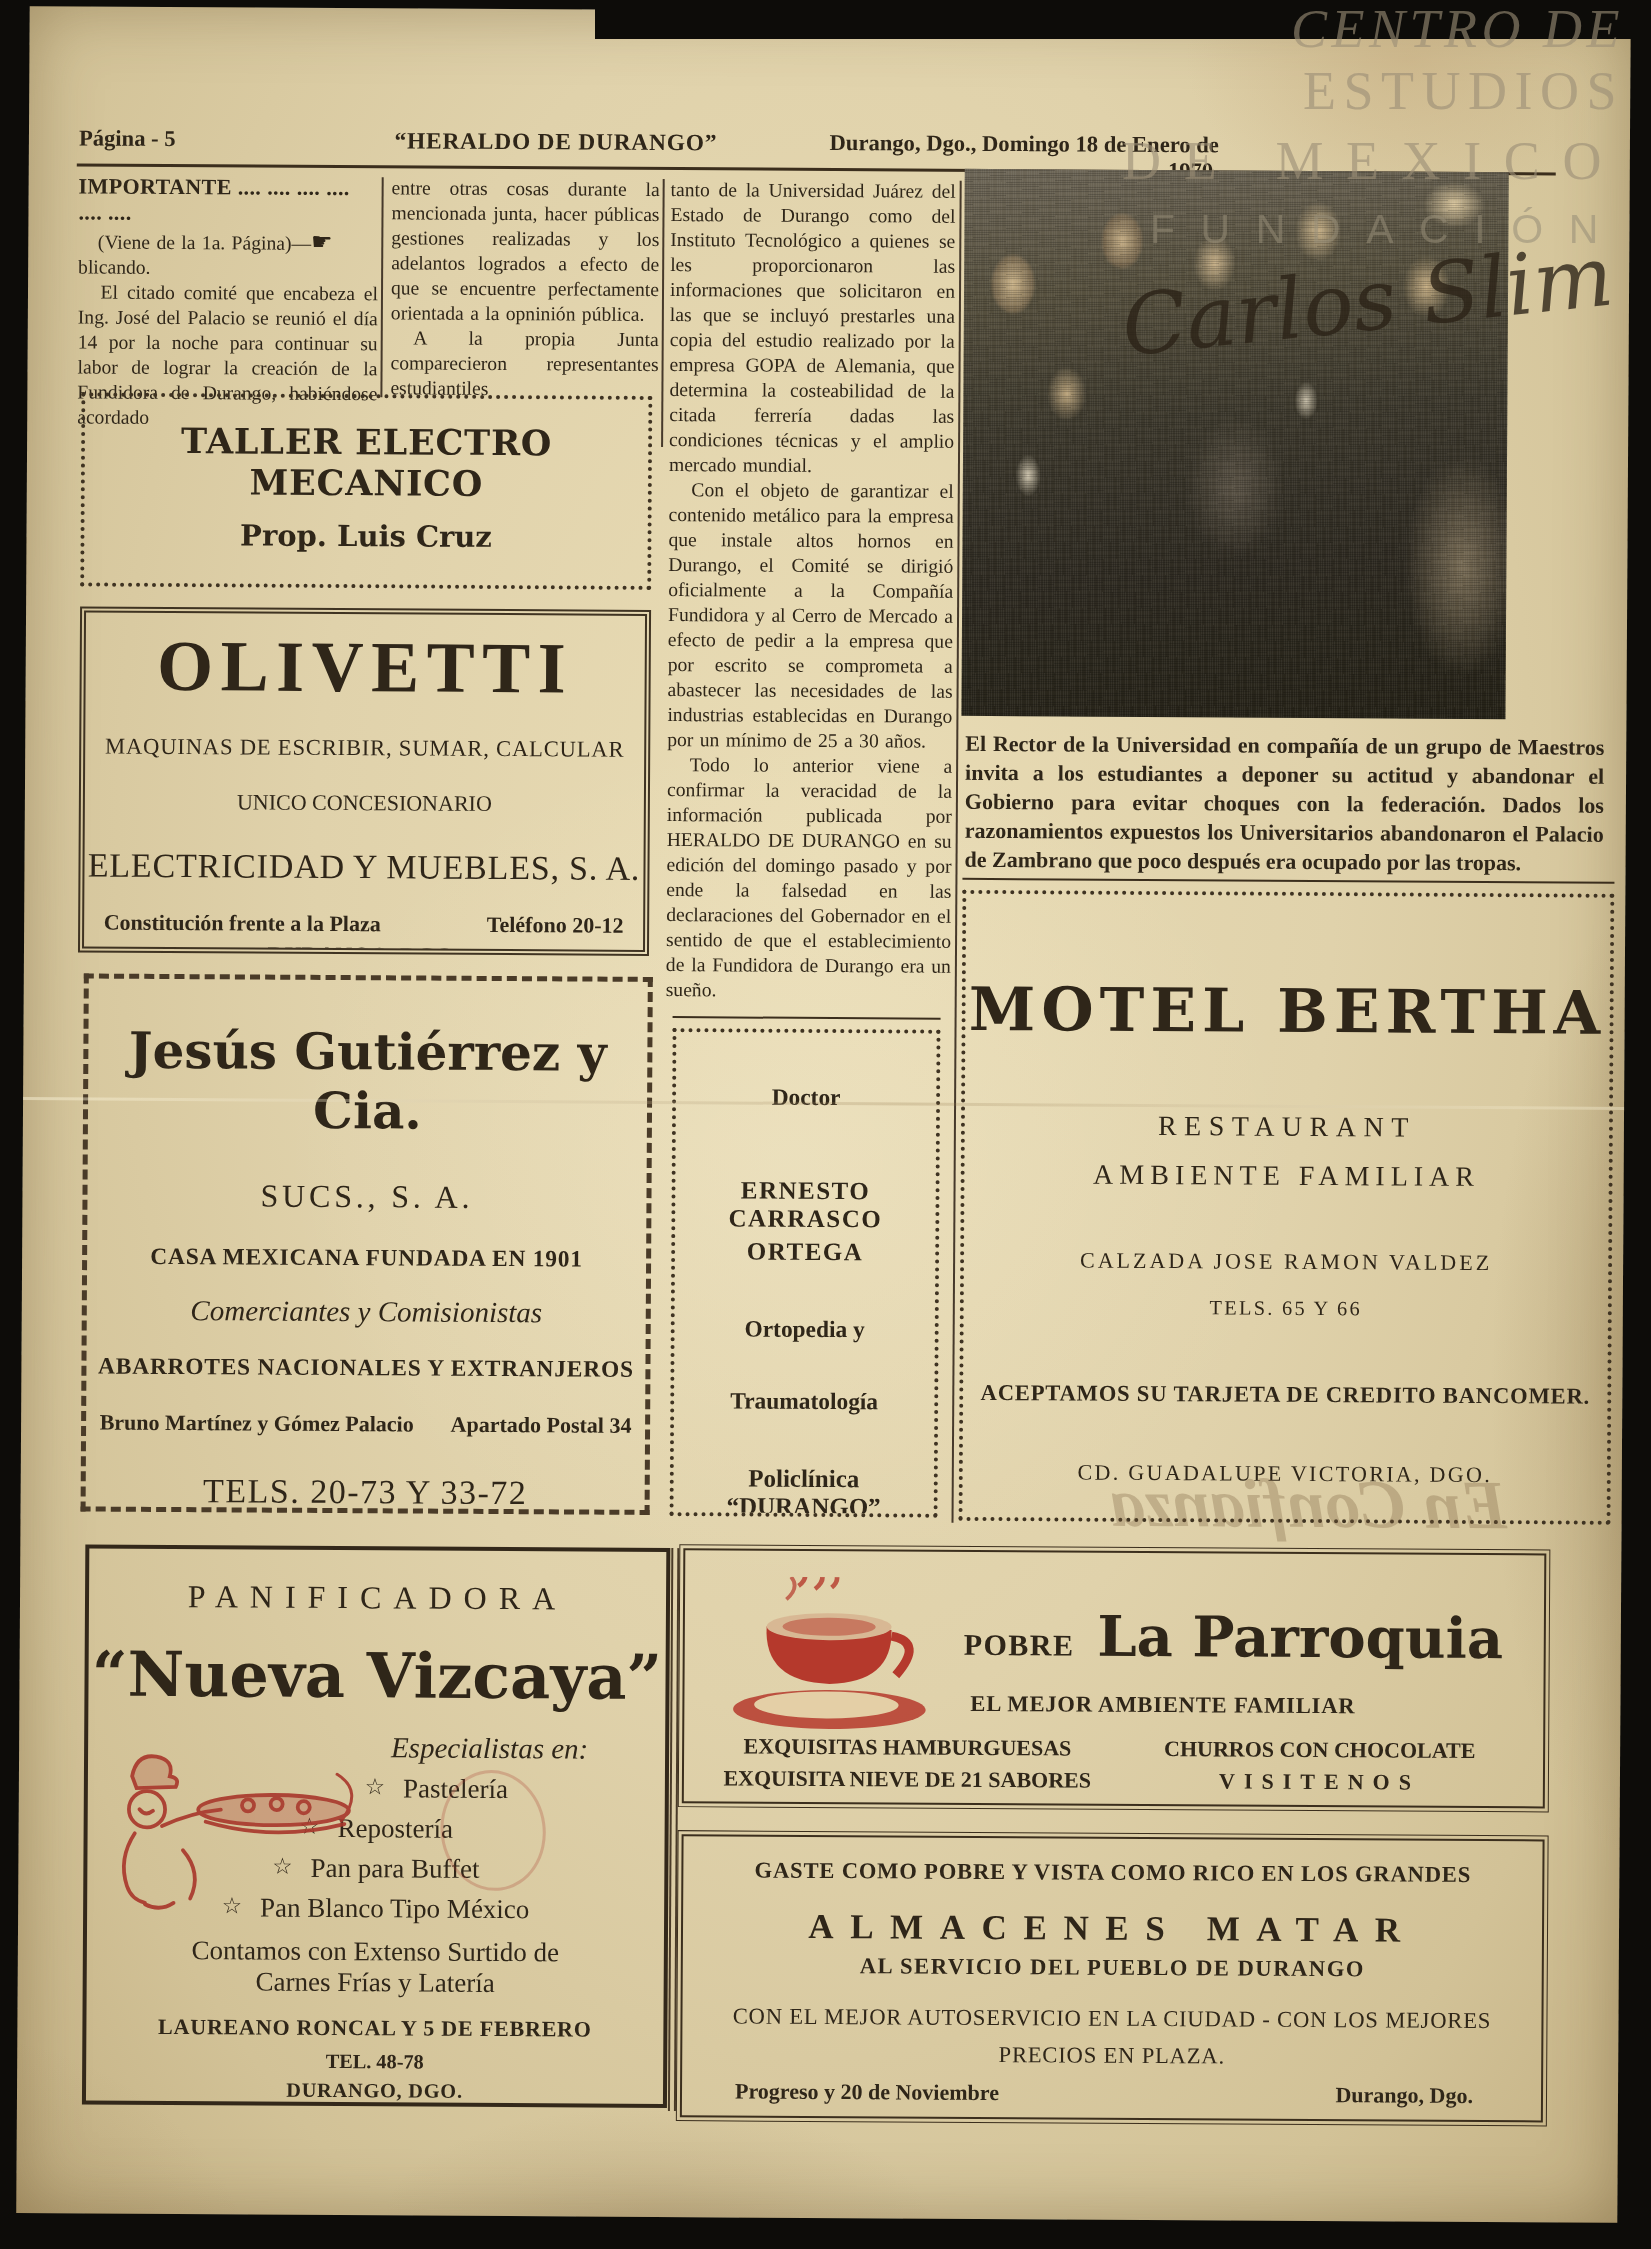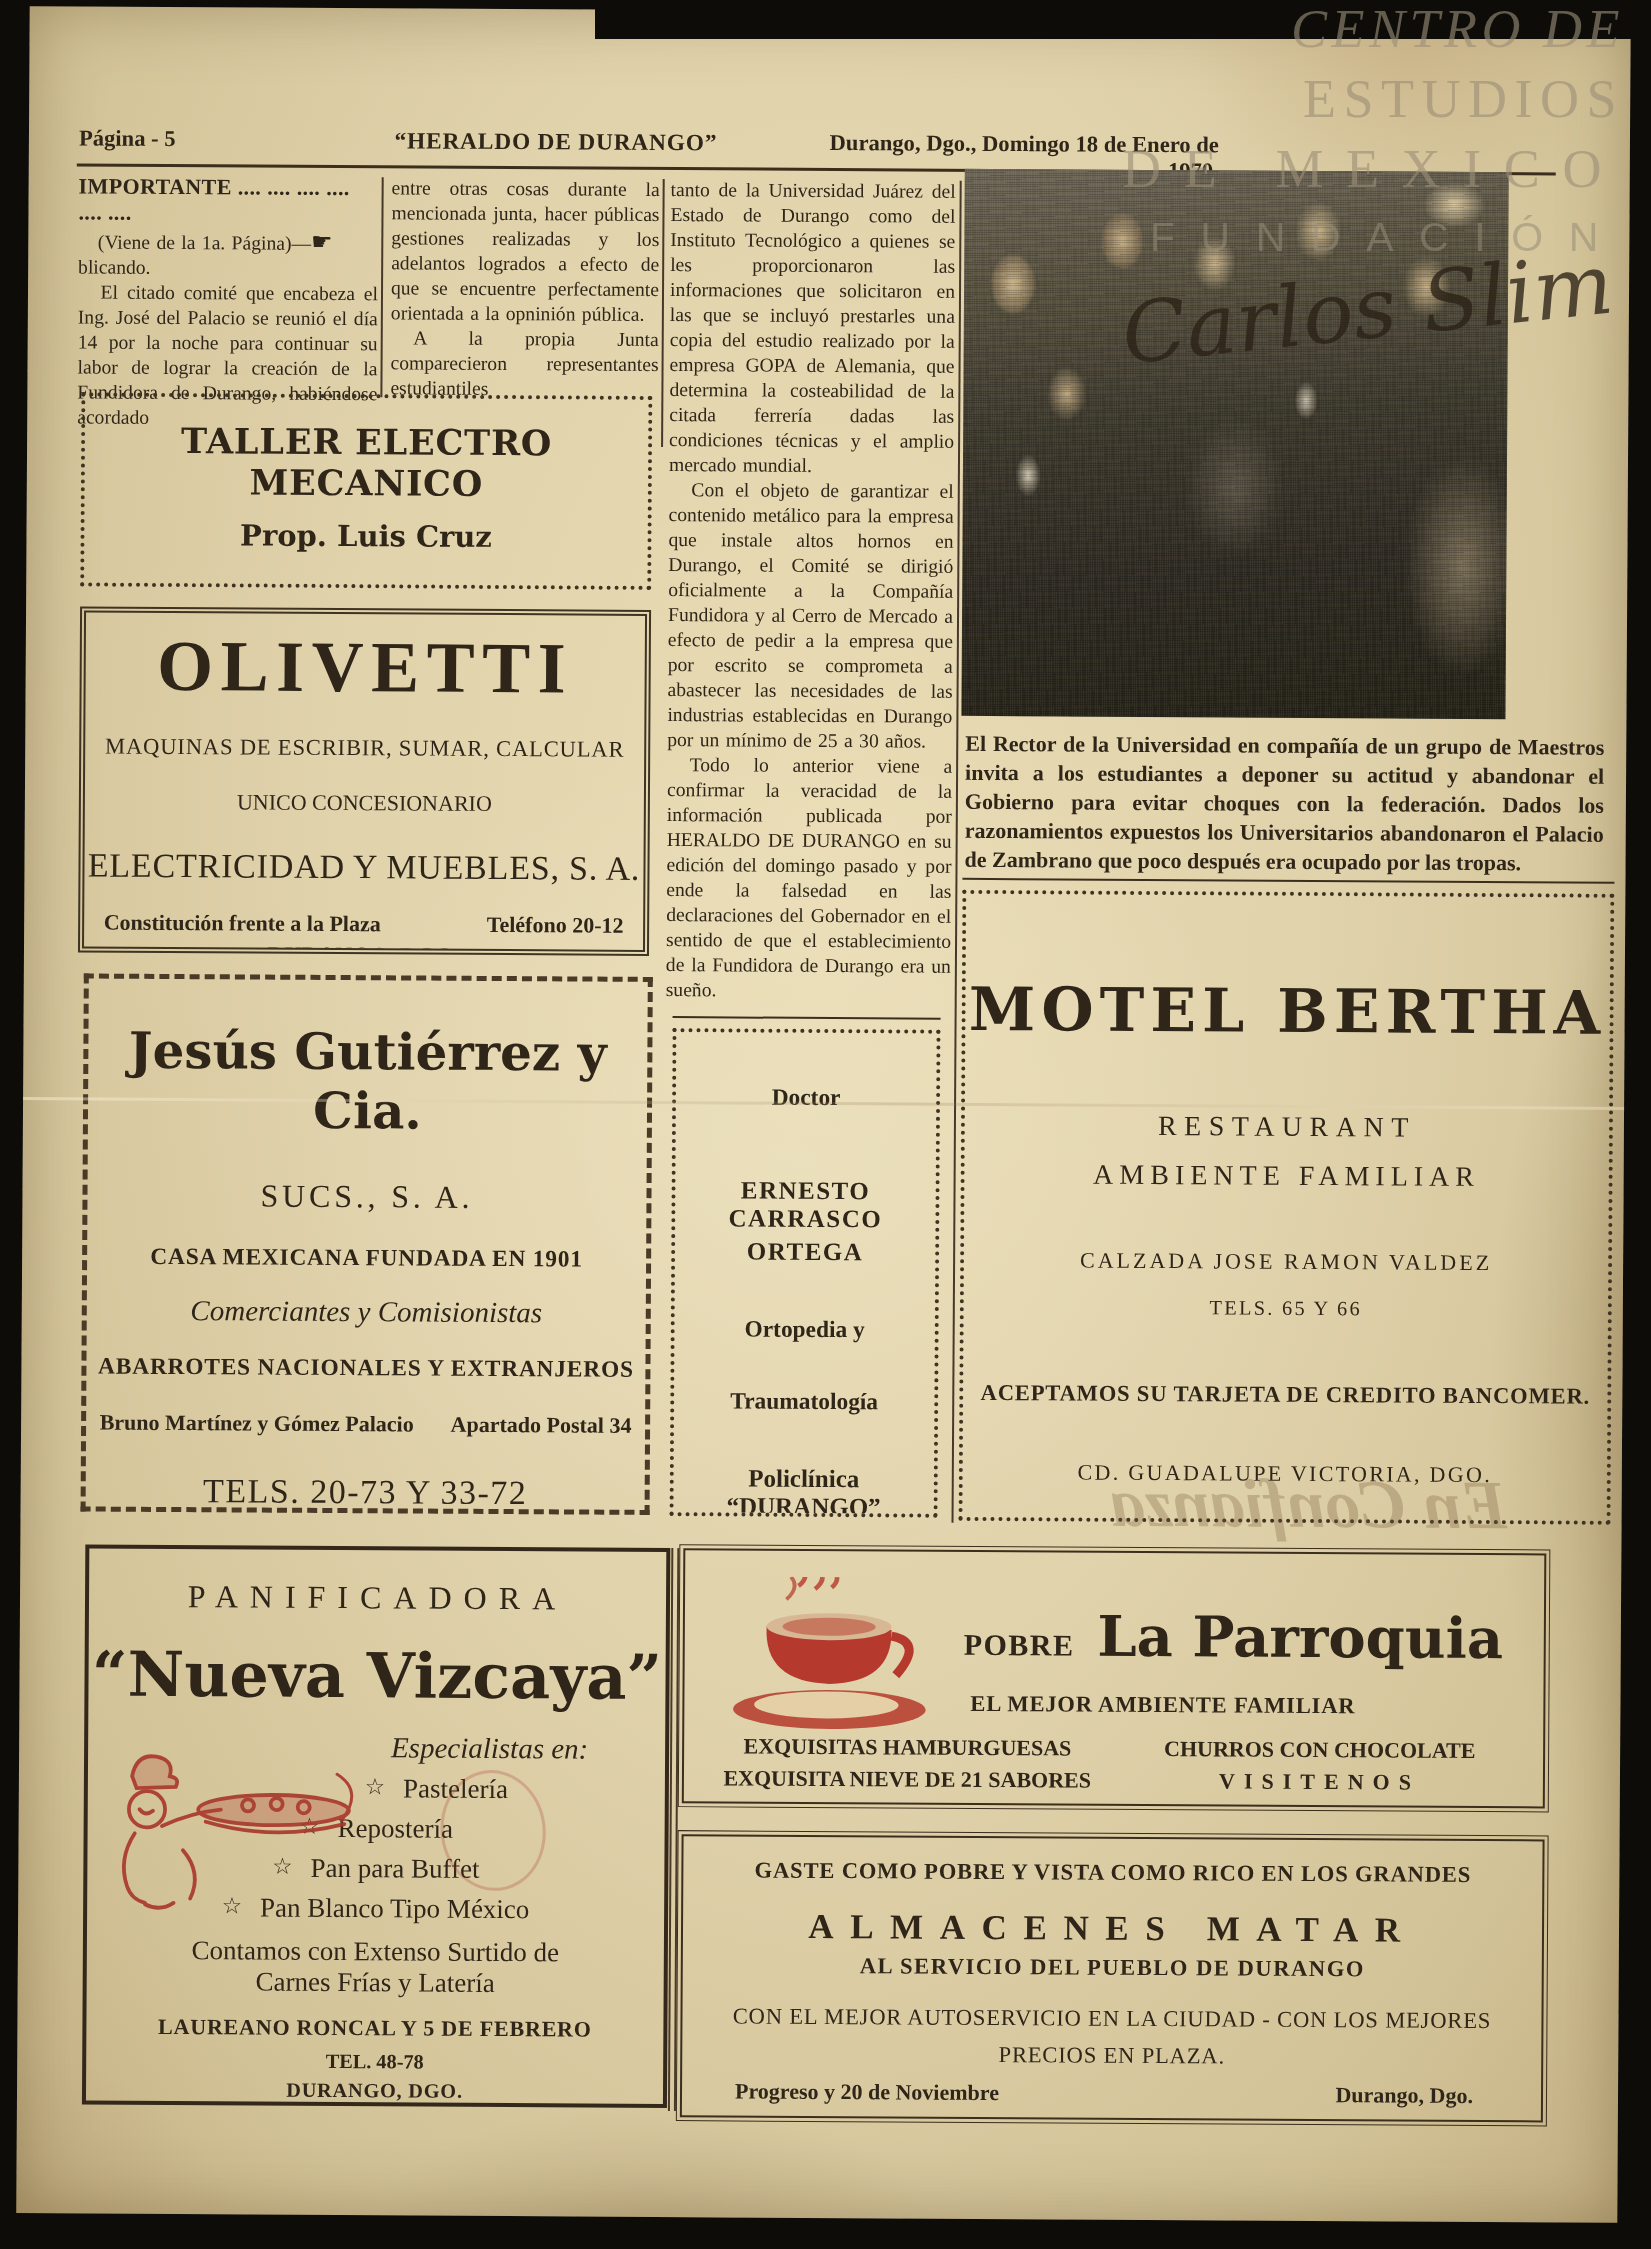--- a/index.html
+++ b/index.html
@@ -175,21 +175,21 @@
   #matar .l3 { margin-top:25.6px; font-size:22.6px; letter-spacing:0.8px; }
   #matar .l4 { margin-top:10.5px; font-size:22.6px; letter-spacing:0.8px; }
   #matar .row { margin-top:12px; display:flex; justify-content:space-between; padding:0 68px 0 53px;
                 font-size:22px; font-weight:bold; }
 
   
   #corner-patch { position:absolute; left:595px; top:0; width:1056px; height:39px; background:#0d0c09; }
   #watermark { position:absolute; right:27px; top:1.5px; text-align:right; z-index:10; pointer-events:none; }
   .wm { font-family:"Liberation Serif",serif; color:rgba(155,142,118,.62); line-height:1; }
   #wm1 { font-size:54px; letter-spacing:4.5px;font-style:italic; }
-  #wm2 { font-size:54px; letter-spacing:7.5px; margin-top:16px; }
+  #wm2 { font-size:54px; letter-spacing:7.5px; margin-top:8px; }
   #wm3 { font-size:54px; letter-spacing:32px; margin-top:15px; }
   #wm4 { font-size:54px; letter-spacing:22.6px; margin-top:16.6px; }
   #wm5 { font-size:41px; letter-spacing:25.6px; margin-top:21px;
          font-family:"Liberation Sans",sans-serif; color:rgba(150,140,118,.55); }
   #wm-sig { font-size:84px; font-style:italic; font-family:"DejaVu Serif",serif;
             color:rgba(42,33,22,.78); margin-top:1.5px; margin-right:10.5px; transform:rotate(-6deg); }
   svg { display:block; }
 </style>
 </head>
 <body>

